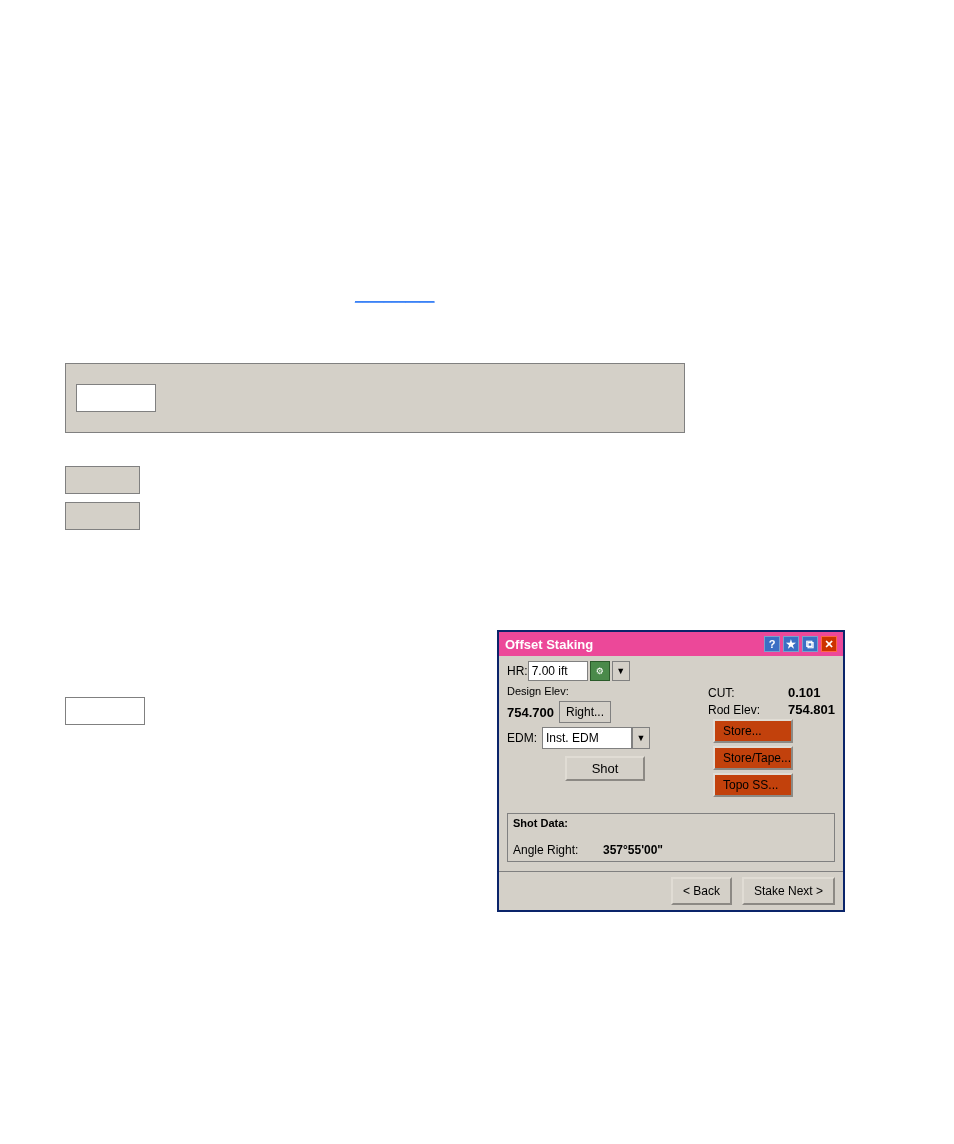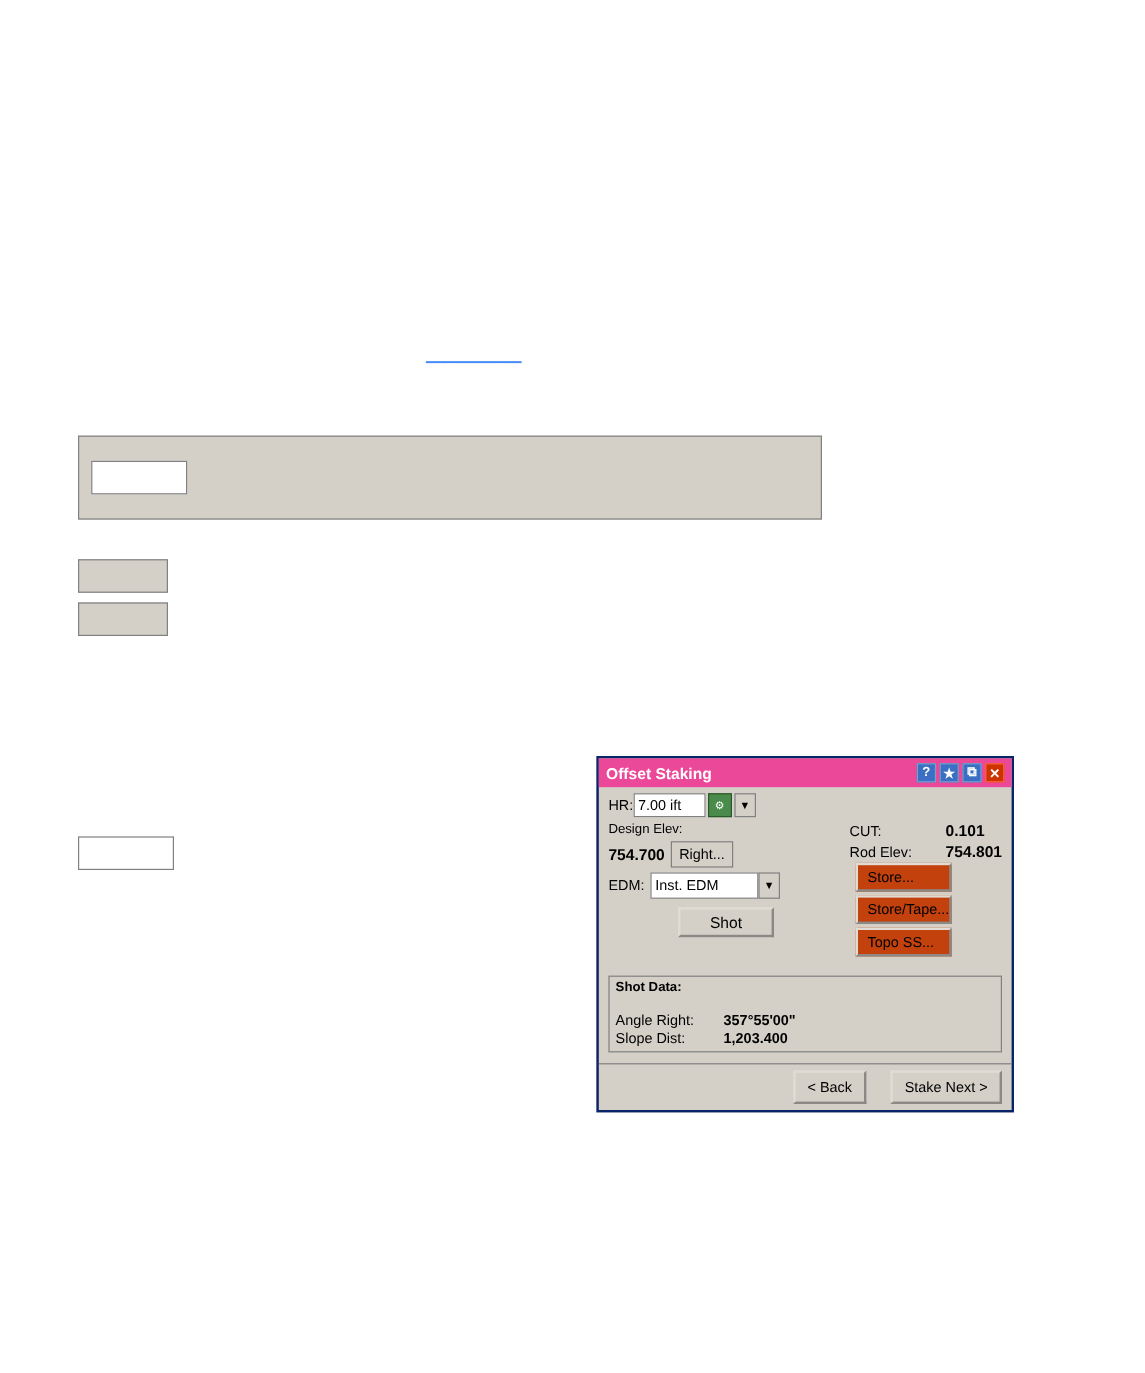--- a/index.html
+++ b/index.html
@@ -313,21 +313,21 @@
       font-size: 12px;
       cursor: pointer;
       width: 80px;
       text-align: left;
       height: 24px;
     }
 
     .bottom-buttons {
       display: flex;
       justify-content: flex-end;
-      gap: 20px;
+      gap: 10px;
       padding: 5px 8px;
       border-top: 1px solid #808080;
       margin-top: 4px;
     }
 
     .bottom-btn {
       background: #d4d0c8;
       border: 2px outset #e0dcd4;
       padding: 2px 10px;
       font-size: 12px;
@@ -426,24 +426,20 @@
           </div>
         </div>
       </div>
 
       <div class="shot-data-section">
         <div class="shot-data-title">Shot Data:</div>
         <div class="shot-data-row">
           <span class="shot-data-label">Angle Right:</span>
           <span class="shot-data-value">357°55'00"</span>
         </div>
-        <div class="shot-data-row">
-          <span class="shot-data-label">Slope Dist:</span>
-          <span class="shot-data-value">1,203.400</span>
-        </div>
       </div>
 
     </div>
 
     <div class="bottom-buttons">
       <button class="bottom-btn">&lt; Back</button>
       <button class="bottom-btn">Stake Next &gt;</button>
     </div>
 
   </div>

